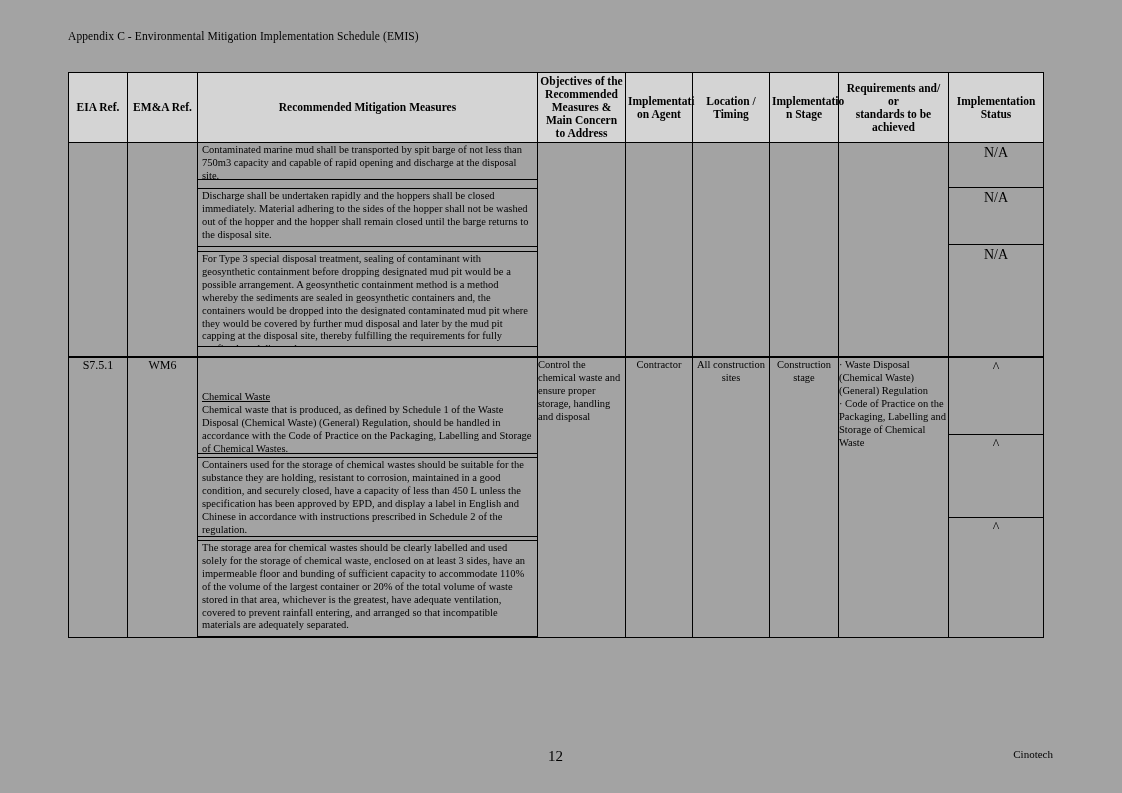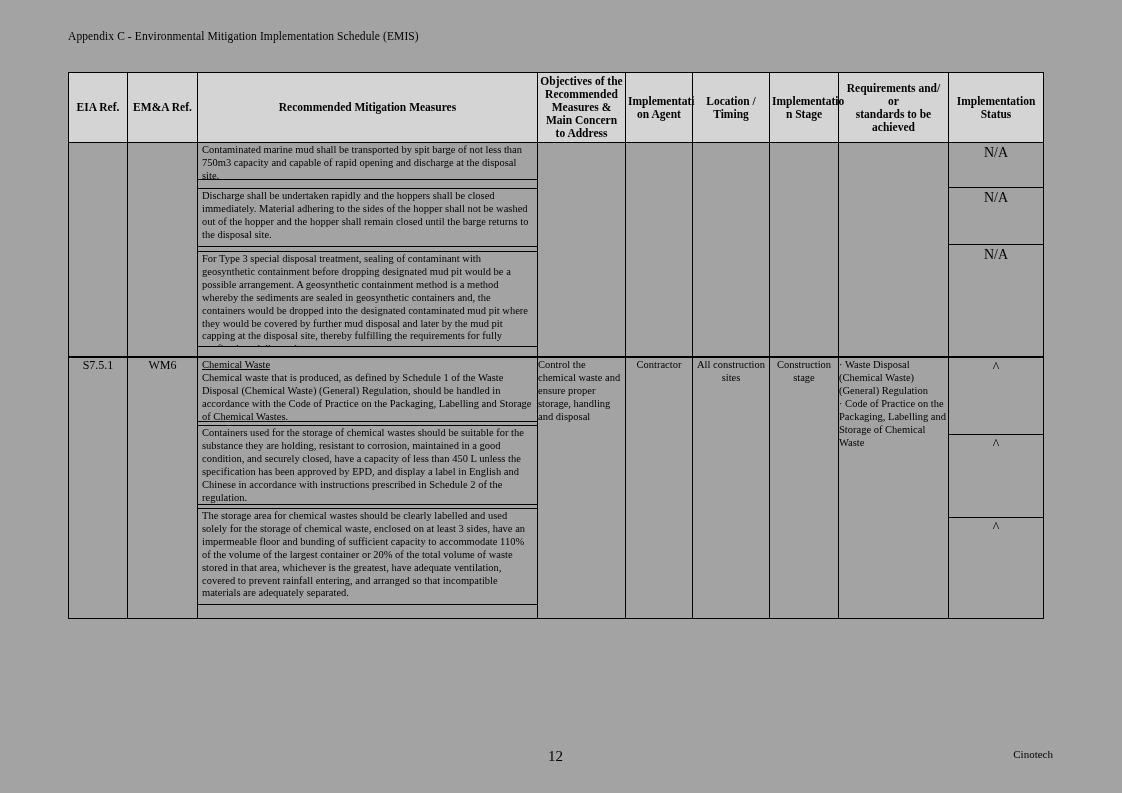--- a/index.html
+++ b/index.html
@@ -34,21 +34,21 @@
     box-sizing:border-box; border-bottom:1px solid #000;
     padding:1px 4px 2px 4px; font-size:10.5px; line-height:12.9px;
     overflow:hidden;
   }
   .mbox .mhead { display:block; text-decoration:underline; }
   .mbox-gap-8 { margin-bottom:8px; }
   .mbox-gap-4 { margin-bottom:4px; }
   .mbox-gap-3 { margin-bottom:3px; }
   .mbox-top { border-top:1px solid #000; }
   .g1-m1 { height:37px; } .g1-m2 { height:59px; } .g1-m3 { height:96px; }
-  .g2-m1 { height:64px; } .g2-m2 { height:80px; } .g2-m3 { height:97px; }
+  .g2-m1 { height:64px;margin-top:32px; } .g2-m2 { height:80px; } .g2-m3 { height:97px; }
   .status-td { padding:0; }
   .sbox {
     box-sizing:border-box; text-align:center; font-size:14px;
     padding-top:2px; overflow:hidden;
   }
   .sbox.divided { border-bottom:1px solid #000; }
   .g1-s1 { height:45px; } .g1-s2 { height:57px; } .g1-s3 { height:111px; }
   .g2-s1 { height:77px; } .g2-s2 { height:83px; } .g2-s3 { height:100px; }
   .g1-row { height:213px; } .g2-row { height:260px; }
   .obj-cell, .req-cell { text-align:left; }

